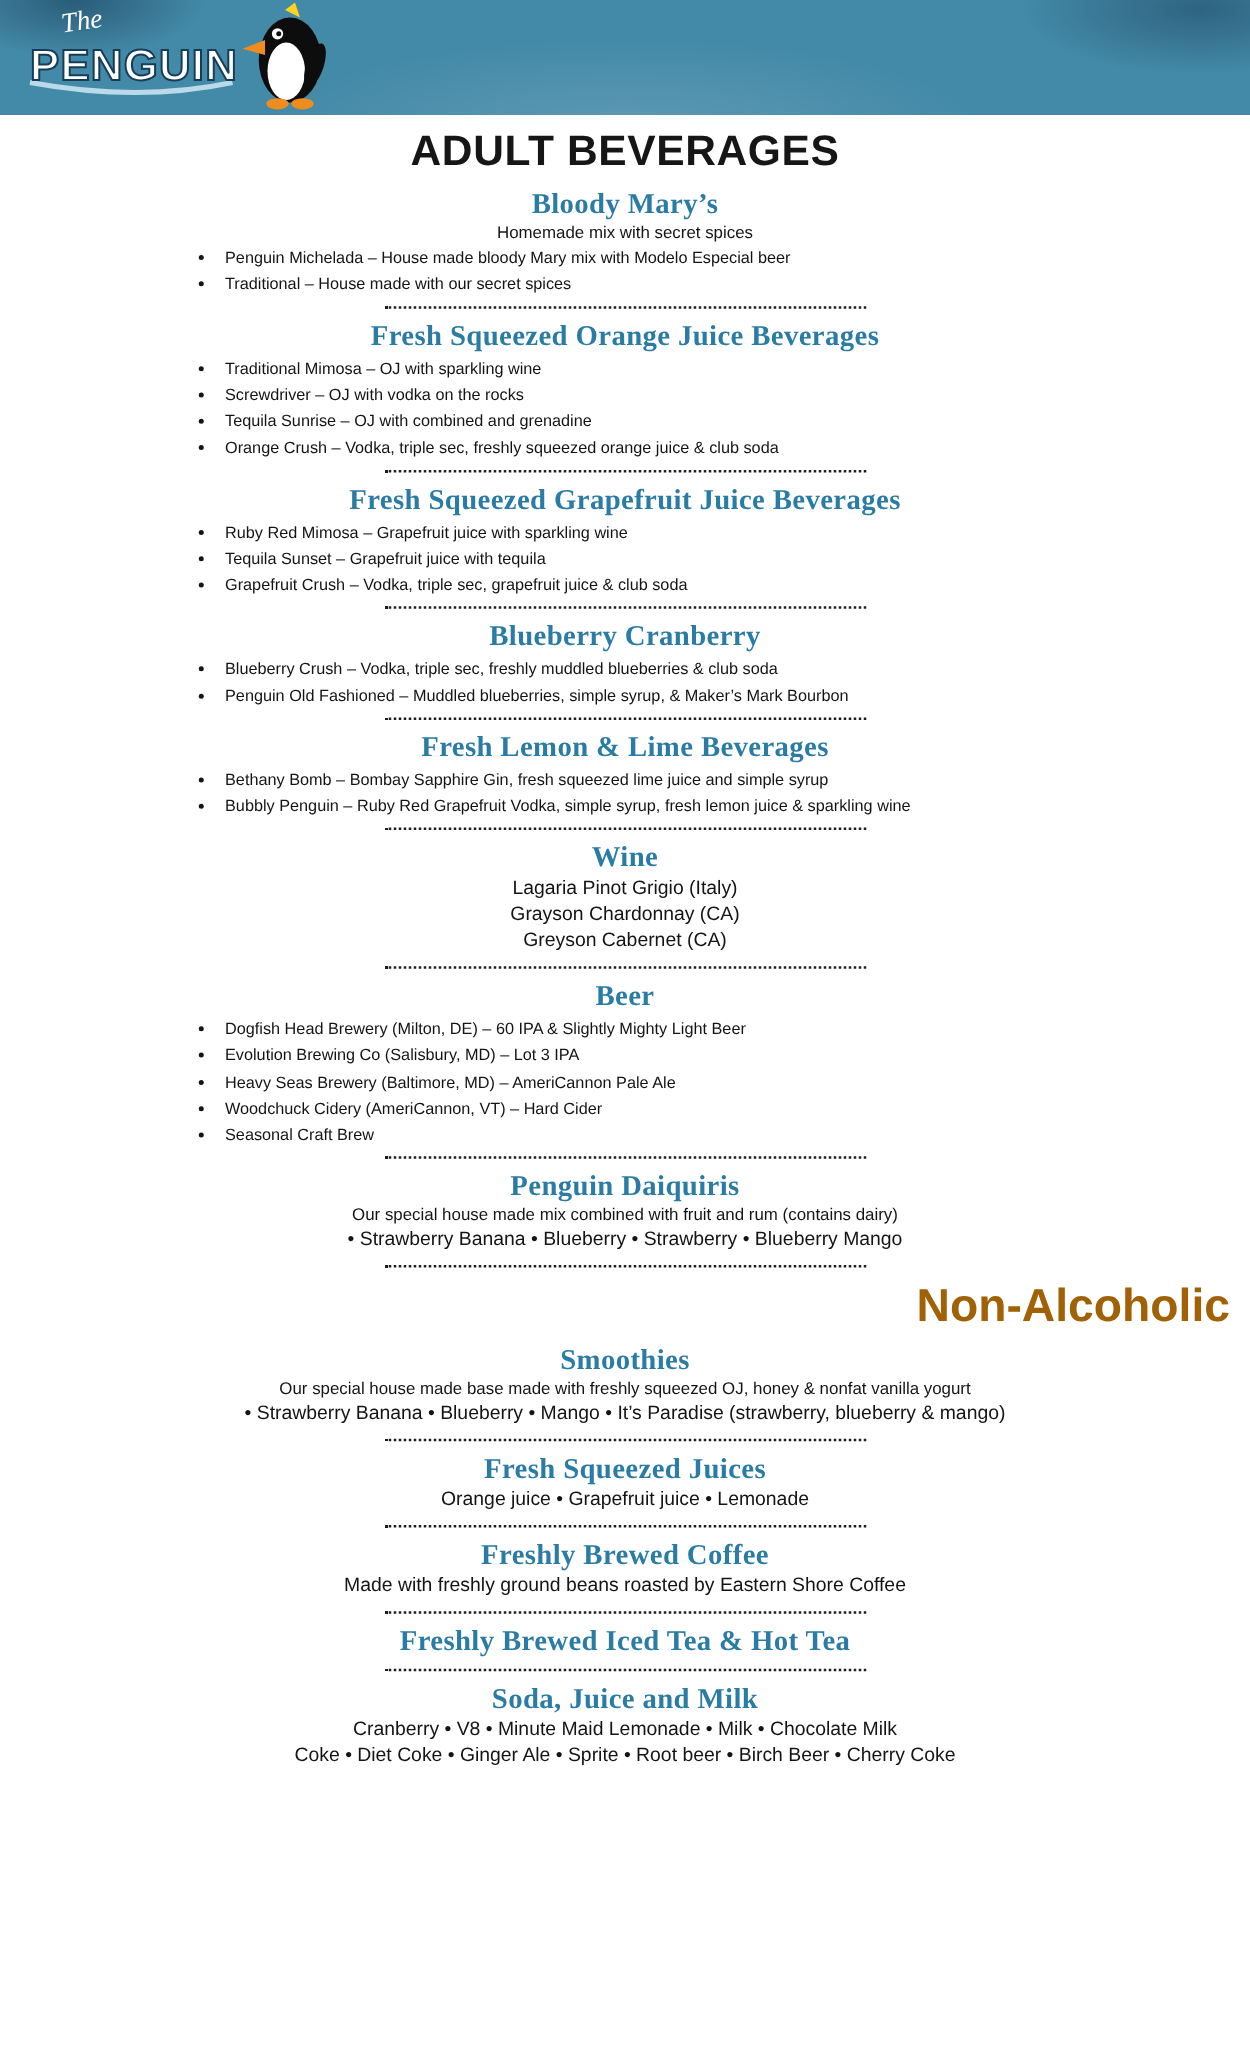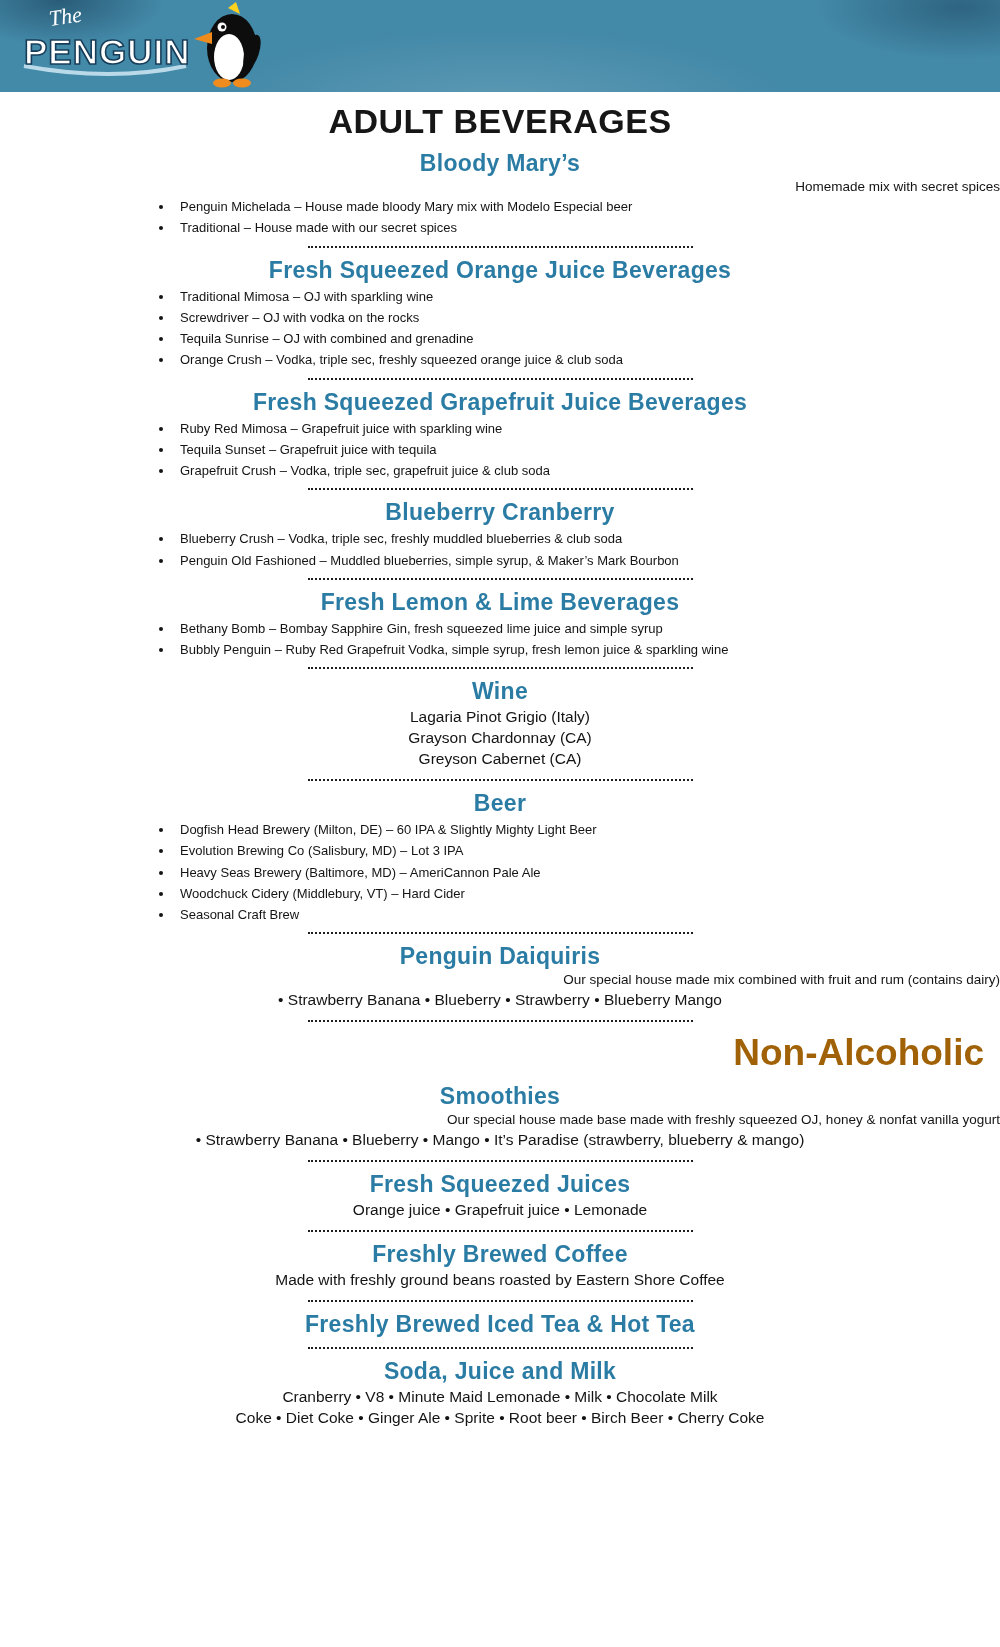--- a/index.html
+++ b/index.html
@@ -29,25 +29,25 @@
     margin:0; color:#ffffff; font-size:40px; font-weight:700; letter-spacing:1.5px;
     white-space:nowrap;
   }
   main { padding-top:0; }
   .page-title {
     text-align:center; font-size:34px; font-weight:700;
     margin:10px 0 2px; letter-spacing:.5px; color:#161616;
   }
   .note { text-align:center; font-size:15px; font-weight:500; margin:2px 0 4px; }
   .section-heading {
-    text-align:center; font-family:Liberation Sans, sans-serif;
+    text-align:center; font-family:Liberation Serif, serif;
     font-size:23px; font-weight:600; color:var(--heading-color);
     margin:9px 0 2px; letter-spacing:.3px;
   }
-  .section-subtext { text-align:right; font-size:13.5px; font-weight:500; margin:0 0 3px; }
+  .section-subtext { text-align:center; font-size:13.5px; font-weight:500; margin:0 0 3px; }
   ul.section-items { width:720px; margin:3px auto 1px; padding-left:34px; list-style:disc; }
   ul.section-items li { font-size:13px; line-height:1.25; margin:5px 0; padding-left:6px; }
   .section-line { text-align:center; font-size:15.5px; line-height:1.35; margin:0 0; }
   .dotted-divider {
     width:385px; height:0; margin:9px auto 5px;
     border-bottom:2.5px dotted var(--divider-color);
   }
   .na-title { text-align:right; font-size:37px; font-weight:700; margin:10px 16px 0; color:#a16207; }
 </style>
 </head>
@@ -128,21 +128,21 @@
         <p class="section-line">Grayson Chardonnay (CA)</p>
         <p class="section-line">Greyson Cabernet (CA)</p>
         <div class="dotted-divider"></div>
       </section>
       <section class="menu-section">
         <h3 class="section-heading">Beer</h3>
         <ul class="section-items">
           <li>Dogfish Head Brewery (Milton, DE) – 60 IPA &amp; Slightly Mighty Light Beer</li>
           <li>Evolution Brewing Co (Salisbury, MD) – Lot 3 IPA</li>
           <li>Heavy Seas Brewery (Baltimore, MD) – AmeriCannon Pale Ale</li>
-          <li>Woodchuck Cidery (Middlebury, VT) – Hard Cider</li>
+          <li>Woodchuck Cidery (AmeriCannon, VT) – Hard Cider</li>
           <li>Seasonal Craft Brew</li>
         </ul>
         <div class="dotted-divider"></div>
       </section>
       <section class="menu-section">
         <h3 class="section-heading">Penguin Daiquiris</h3>
         <p class="section-subtext">Our special house made mix combined with fruit and rum (contains dairy)</p>
         <p class="section-line">• Strawberry Banana • Blueberry •  Strawberry • Blueberry Mango</p>
         <div class="dotted-divider"></div>
       </section>

